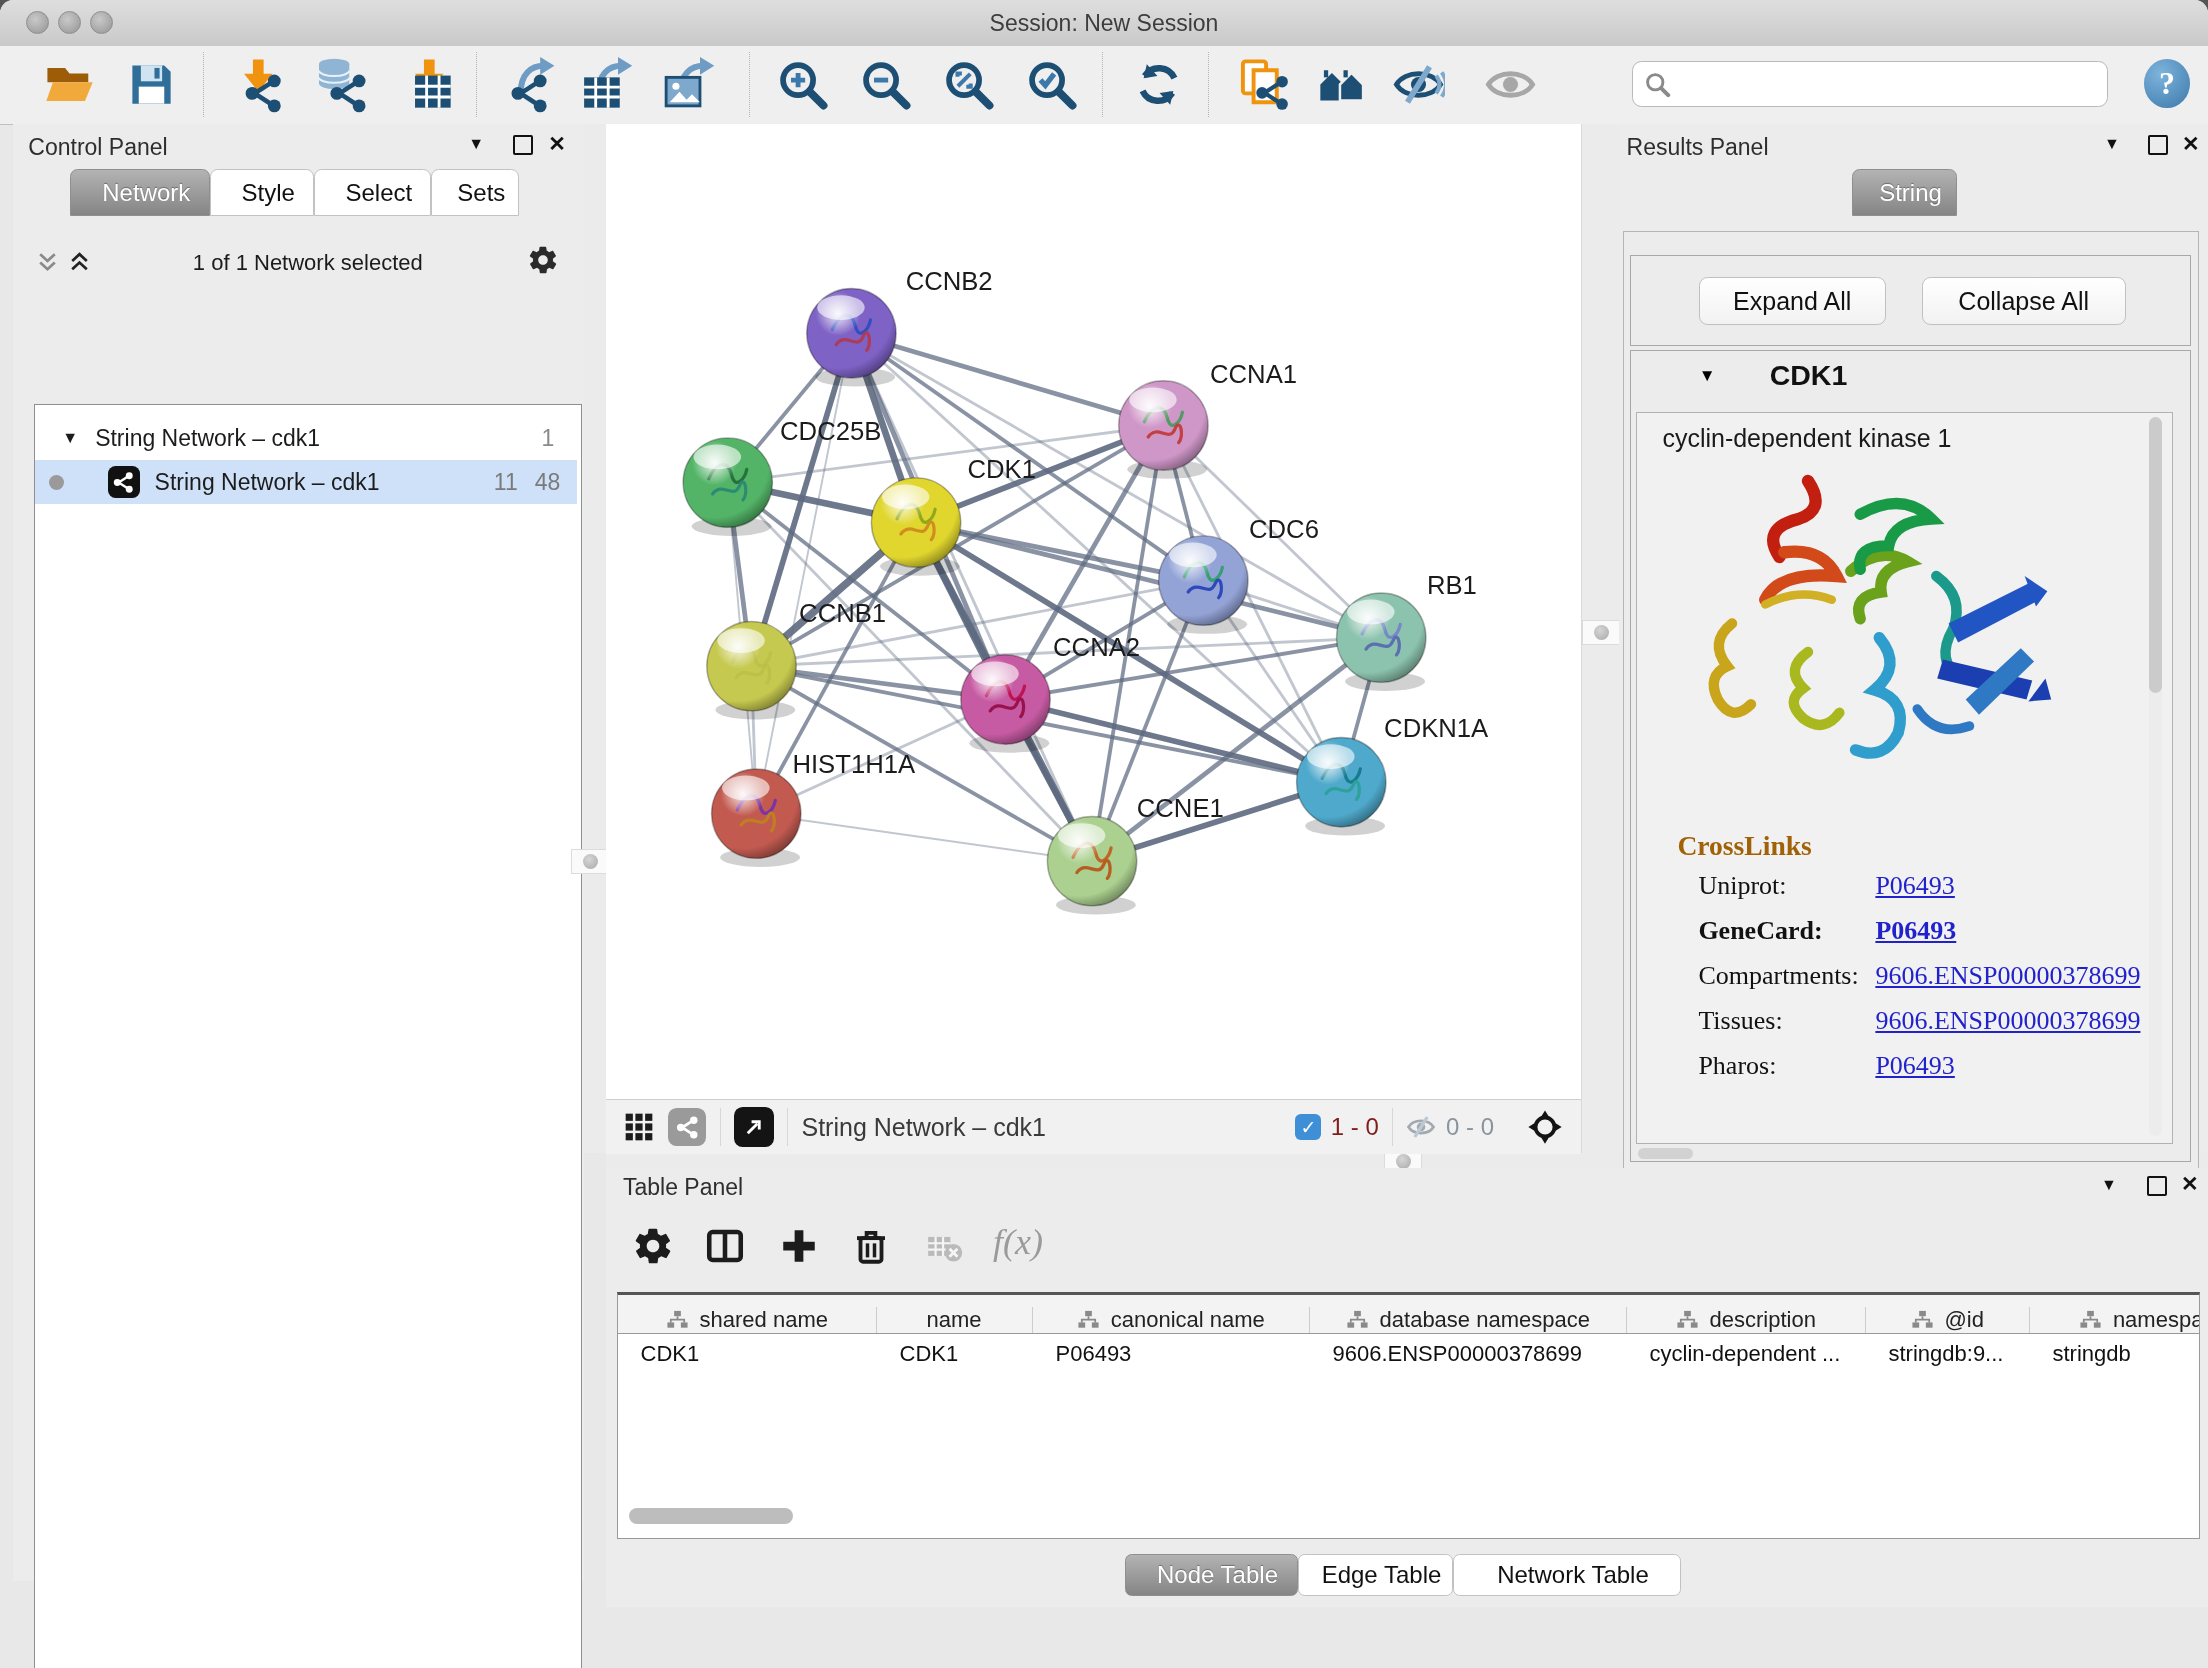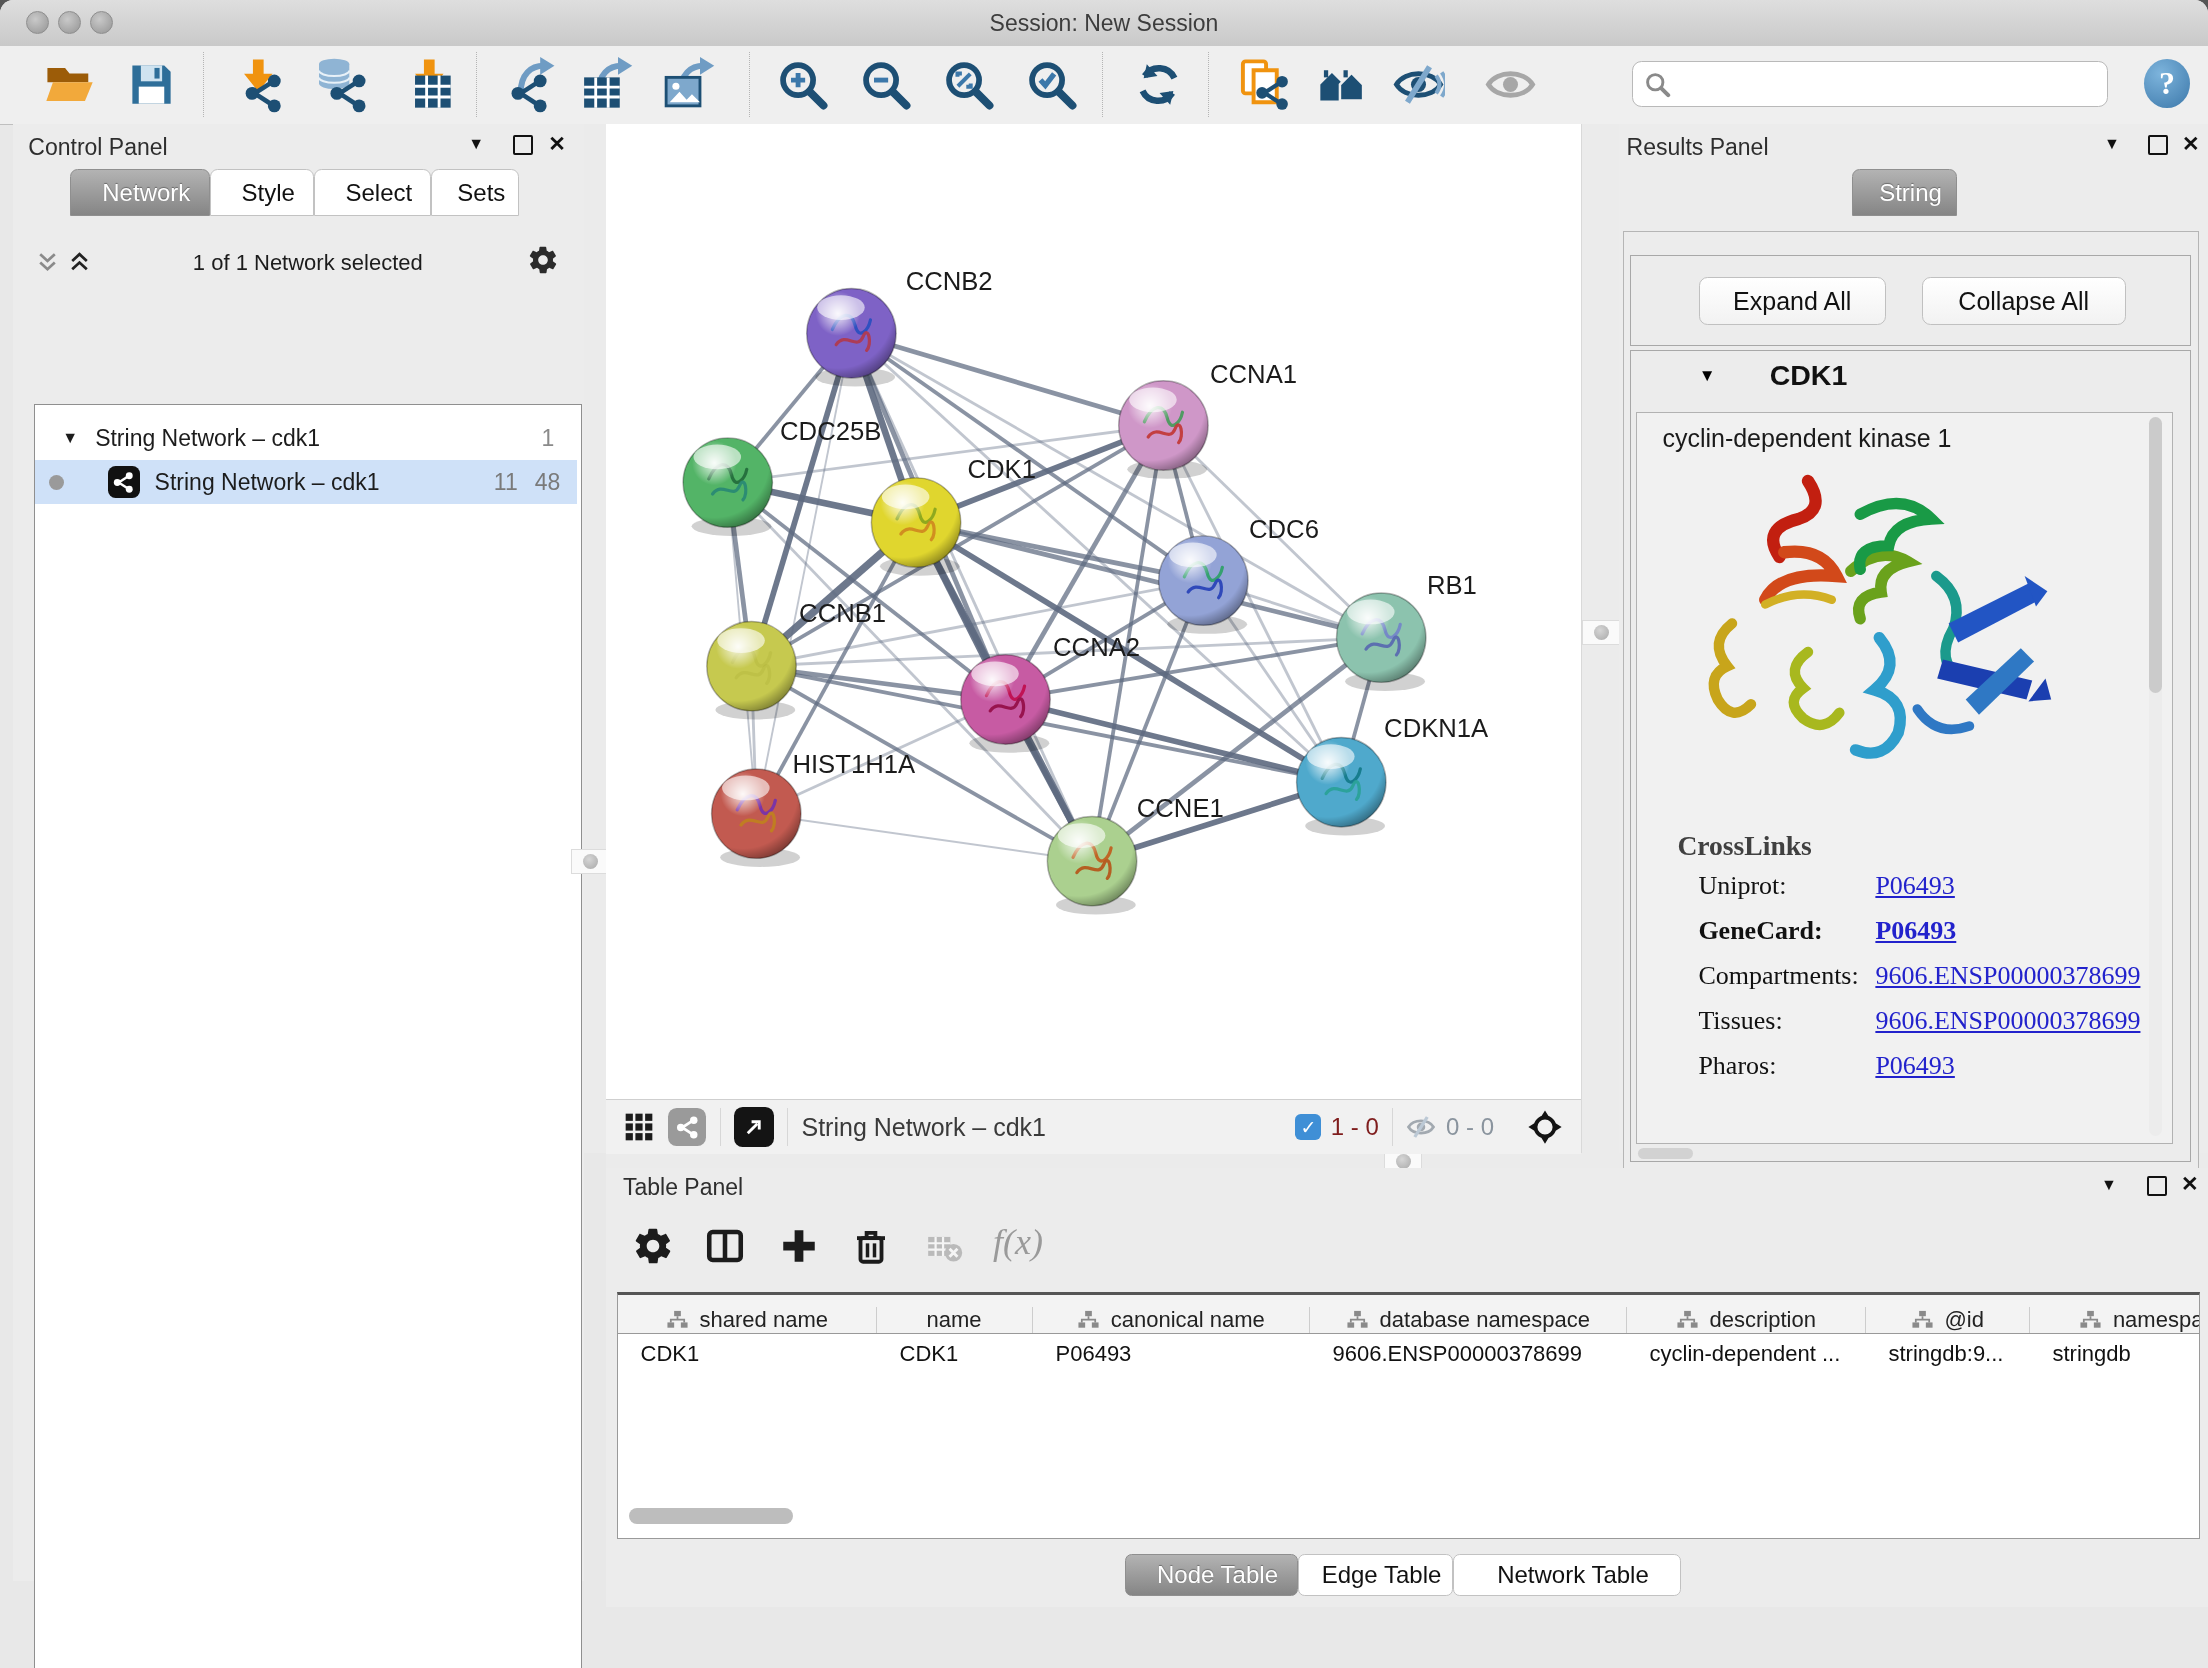--- a/index.html
+++ b/index.html
@@ -578,21 +578,21 @@
             <path d="M235 260 q20 30 55 18" stroke="#2f78c4" stroke-width="10"></path>
           </g>
           <g>
             <polygon points="268,170 352,128 362,146 278,190" fill="#2255c4"></polygon>
             <polygon points="262,208 356,230 350,250 256,228" fill="#1b3fb0"></polygon>
             <polygon points="286,250 344,196 358,210 300,266" fill="#2f78c4"></polygon>
             <polygon points="348,120 372,136 360,152" fill="#2255c4"></polygon>
             <polygon points="352,252 370,228 376,250" fill="#1b3fb0"></polygon>
           </g>
         </svg>
-        <div class="serif abs" style="left:40px;top:417px;font-size:27.6px;font-weight:bold;color:#404040">CrossLinks</div>
+        <div class="serif abs" style="left:40px;top:417px;font-size:27.6px;font-weight:bold;color:#a16207">CrossLinks</div>
         <div id="crosslinks" class="abs" style="left:61px;top:458px;width:457px">
             <div class="serif" style="display: flex; margin-bottom: 15px; font-size: 26px;">
               <span style="width: 177px; color: rgb(17, 17, 17);">Uniprot:</span>
               <span class="xlink">P06493</span>
             </div>
             <div class="serif" style="display: flex; margin-bottom: 15px; font-size: 26px; font-weight: bold;">
               <span style="width: 177px; color: rgb(17, 17, 17);">GeneCard:</span>
               <span class="xlink">P06493</span>
             </div>
             <div class="serif" style="display: flex; margin-bottom: 15px; font-size: 26px;">

